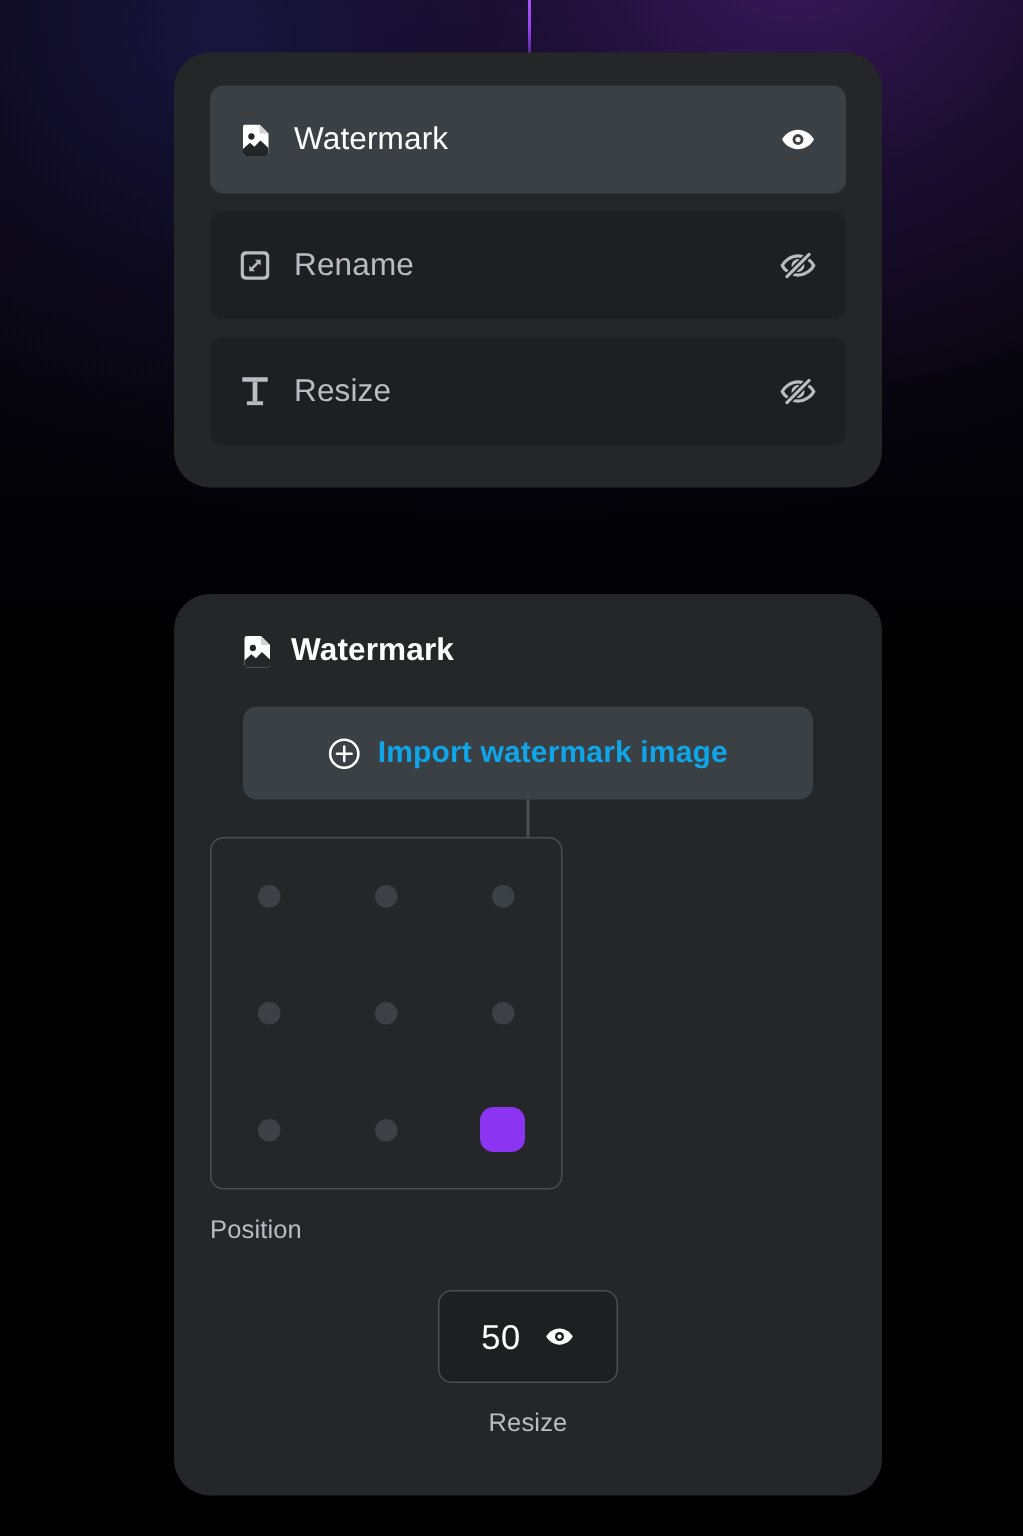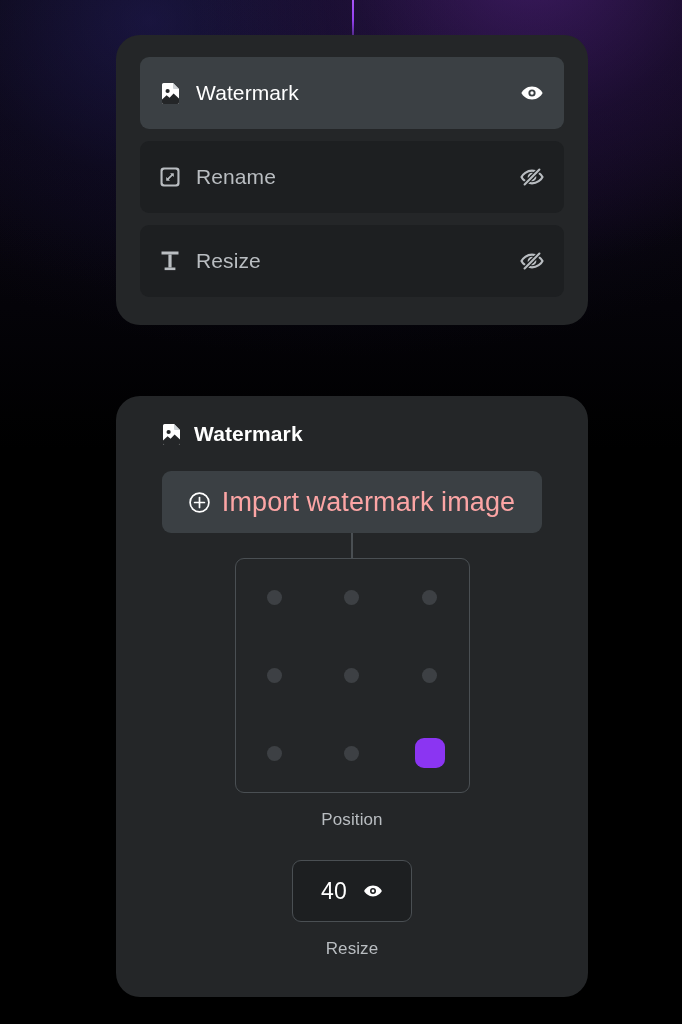--- a/index.html
+++ b/index.html
@@ -144,39 +144,39 @@
   }
   #import-btn .plus-icon {
     width: 21px;
     height: 21px;
     margin-right: 12px;
     display: flex;
     align-items: center;
     justify-content: center;
   }
   #import-btn .btn-label {
-    font-size: 27px;
-    font-weight: normal;
-    color: #fca5a5;
+    font-size: 20px;
+    font-weight: bold;
+    color: #0ea5e9;
     letter-spacing: 0.1px;
   }
 
   
   .connector {
     width: 1.3px;
     background: #4a4f53;
     margin: 0 auto;
   }
   #conn-btn-grid { height: 25px; }
 
   
   #position-block {
     display: flex;
     flex-direction: column;
-    align-items: center;
+    align-items: flex-start;
   }
   #position-grid {
     width: 235px;
     height: 235px;
     border: 1.3px solid #4a4f53;
     border-radius: 9px;
     display: grid;
     grid-template-columns: repeat(3, 1fr);
     grid-template-rows: repeat(3, 1fr);
     align-items: center;
@@ -366,21 +366,21 @@
         </div>
       <div class="pos-cell selected">
           <span class="pos-dot"></span>
         </div>
     </div>
     <div class="field-caption">Position</div>
   </div>
 
   <div id="opacity-block">
     <div id="opacity-field">
-      <span id="opacity-value">40</span>
+      <span id="opacity-value">50</span>
       <span id="opacity-eye">
         <svg width="22" height="22" viewBox="0 0 24 24">
           <path d="M12 5.5C6.8 5.5 2.6 9.2 1.4 12c1.2 2.8 5.4 6.5 10.6 6.5S21.4 14.8 22.6 12C21.4 9.2 17.2 5.5 12 5.5z" fill="#ffffff"></path>
           <circle cx="12" cy="12" r="3.6" fill="#1d1f21"></circle>
           <circle cx="12" cy="12" r="1.7" fill="#ffffff"></circle>
         </svg>
       </span>
     </div>
     <div class="field-caption">Resize</div>
   </div>

